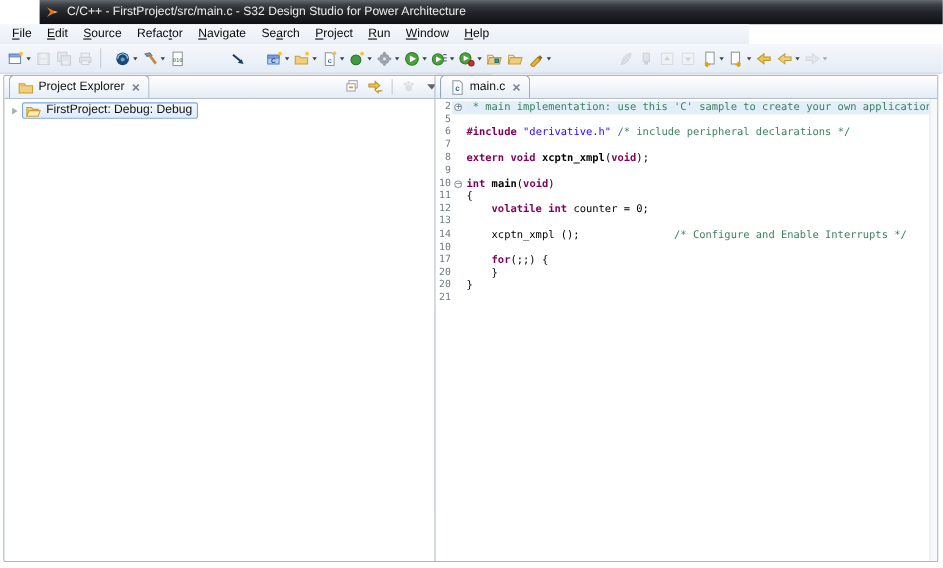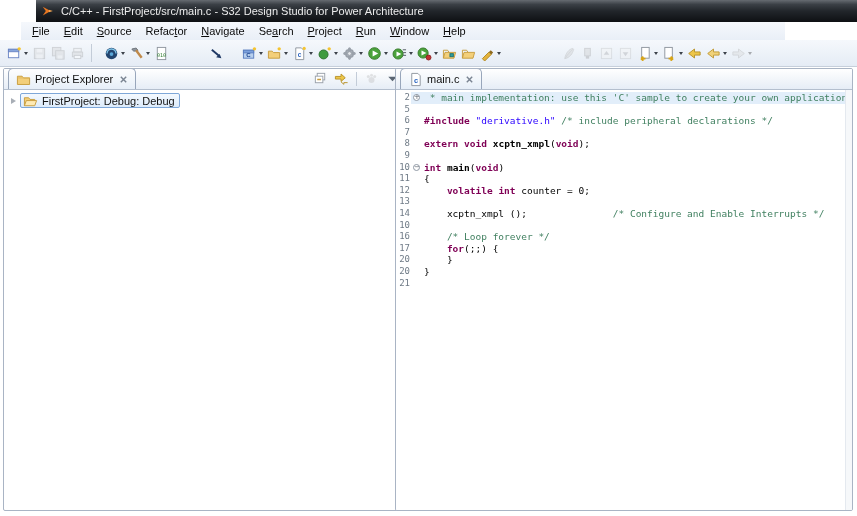--- a/index.html
+++ b/index.html
@@ -11,24 +11,24 @@
   
   .titlebar {
     position: absolute; top: 0; left: 0; width: 857px; height: 22px;
     background: linear-gradient(180deg,#666b71 0%,#3b4046 20%,#22262b 50%,#0e1013 100%);
     display: flex; align-items: center; gap: 6px; padding-left: 5px;
     color: #ececec; font-size: 11px; margin-left: 36px;
   }
   .applogo { display: inline-flex; width: 14px; height: 14px; }
   
   .menubar {
-    position: absolute; top: 22px; left: 0; width: 764px; height: 18px;
+    position: absolute; top: 22px; left: 0; width: 681px; height: 18px;
     background: linear-gradient(180deg,#f5f8fc,#e9eff7);
     display: flex; align-items: center; padding-left: 4px;
-    font-size: 11px; color: #0a0a0a; margin-left: 21px;
+    font-size: 11px; color: #0a0a0a;
   }
   .menu-item { padding: 2px 7px; cursor: default; }
   .menu-item u { text-decoration: underline; }
   
   .toolbar {
     position: absolute; top: 40px; left: 0; width: 857px; height: 27px;
     background: linear-gradient(180deg,#f5f8fc,#e5ecf5);
     border-bottom: 1px solid #c6cfdb;
     display: flex; align-items: center; padding-left: 5px;
   }
@@ -68,21 +68,21 @@
   .pesep { width: 1px; height: 14px; background: #c3ccd8; margin: 0 1px; }
   
   .tree { padding-top: 3px; font-size: 11px; color: #111; }
   .tree-row { display: flex; align-items: center; height: 15px; }
   .expander {
     width: 0; height: 0; margin-left: 7px;
     border-top: 3.5px solid transparent; border-bottom: 3.5px solid transparent;
     border-left: 5px solid #a8aeb6;
   }
   .sel-item {
-    display: inline-flex; align-items: center; gap: 4px; margin-left: 4px;
+    display: inline-flex; align-items: flex-start; gap: 4px; margin-left: 4px;
     height: 15px; padding: 0 4px 0 2px; border: 1px solid #7ea7d8; border-radius: 2px;
     background: linear-gradient(180deg,#f4f9fe,#dcebfb);
   }
   .sel-item .ic { display: inline-flex; width: 15px; height: 13px; }
   
   .code {
     position: absolute; top: 21px; left: 0; right: 7px; bottom: 0;
     font-family: "DejaVu Sans Mono", monospace; font-size: 9.5px; line-height: 11.6px;
     padding-top: 2px; background: #fff;
   }
@@ -509,21 +509,20 @@
           <div class="code-line"><span class="ln">6</span><span class="foldcol"></span><span class="lt"><span class="seg-directive">#include</span><span class="seg-plain"> </span><span class="seg-string">"derivative.h"</span><span class="seg-plain"> </span><span class="seg-comment">/* include peripheral declarations */</span></span></div>
           <div class="code-line"><span class="ln">7</span><span class="foldcol"></span><span class="lt"></span></div>
           <div class="code-line"><span class="ln">8</span><span class="foldcol"></span><span class="lt"><span class="seg-keyword">extern</span><span class="seg-plain"> </span><span class="seg-keyword">void</span><span class="seg-plain"> </span><span class="seg-function">xcptn_xmpl</span><span class="seg-plain">(</span><span class="seg-keyword">void</span><span class="seg-plain">);</span></span></div>
           <div class="code-line"><span class="ln">9</span><span class="foldcol"></span><span class="lt"></span></div>
           <div class="code-line"><span class="ln">10</span><span class="foldcol"><span class="fm">−</span></span><span class="lt"><span class="seg-keyword">int</span><span class="seg-plain"> </span><span class="seg-function">main</span><span class="seg-plain">(</span><span class="seg-keyword">void</span><span class="seg-plain">)</span></span></div>
           <div class="code-line"><span class="ln">11</span><span class="foldcol"></span><span class="lt"><span class="seg-plain">{</span></span></div>
           <div class="code-line"><span class="ln">12</span><span class="foldcol"></span><span class="lt"><span class="seg-plain">    </span><span class="seg-keyword">volatile</span><span class="seg-plain"> </span><span class="seg-keyword">int</span><span class="seg-plain"> counter = 0;</span></span></div>
           <div class="code-line"><span class="ln">13</span><span class="foldcol"></span><span class="lt"></span></div>
           <div class="code-line"><span class="ln">14</span><span class="foldcol"></span><span class="lt"><span class="seg-plain">    xcptn_xmpl ();               </span><span class="seg-comment">/* Configure and Enable Interrupts */</span></span></div>
           <div class="code-line"><span class="ln">10</span><span class="foldcol"></span><span class="lt"></span></div>
-          <div class="code-line"><span class="ln">16</span><span class="foldcol"></span><span class="lt"><span class="seg-plain">    </span><span class="seg-comment">/* Loop forever */</span></span></div>
           <div class="code-line"><span class="ln">17</span><span class="foldcol"></span><span class="lt"><span class="seg-plain">    </span><span class="seg-keyword">for</span><span class="seg-plain">(;;) {</span></span></div>
           <div class="code-line"><span class="ln">20</span><span class="foldcol"></span><span class="lt"><span class="seg-plain">    }</span></span></div>
           <div class="code-line"><span class="ln">20</span><span class="foldcol"></span><span class="lt"><span class="seg-plain">}</span></span></div>
           <div class="code-line"><span class="ln">21</span><span class="foldcol"></span><span class="lt"></span></div>
         </div>
       <div class="overview"></div>
     </div>
 
   </div>
 </div>

